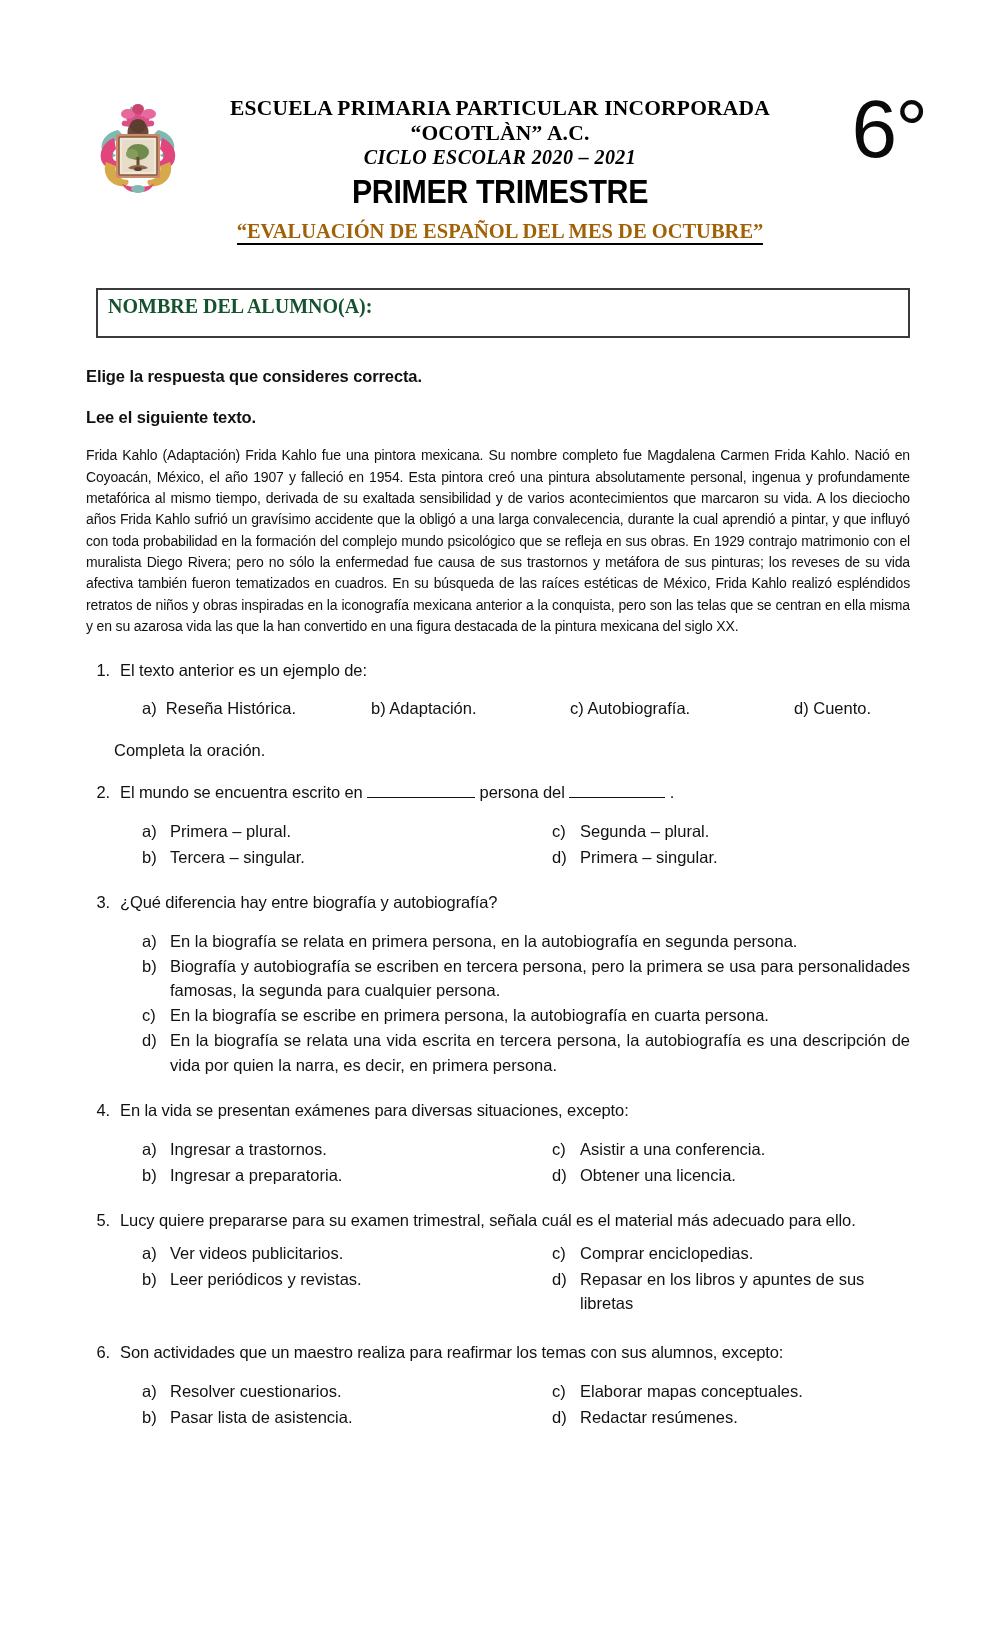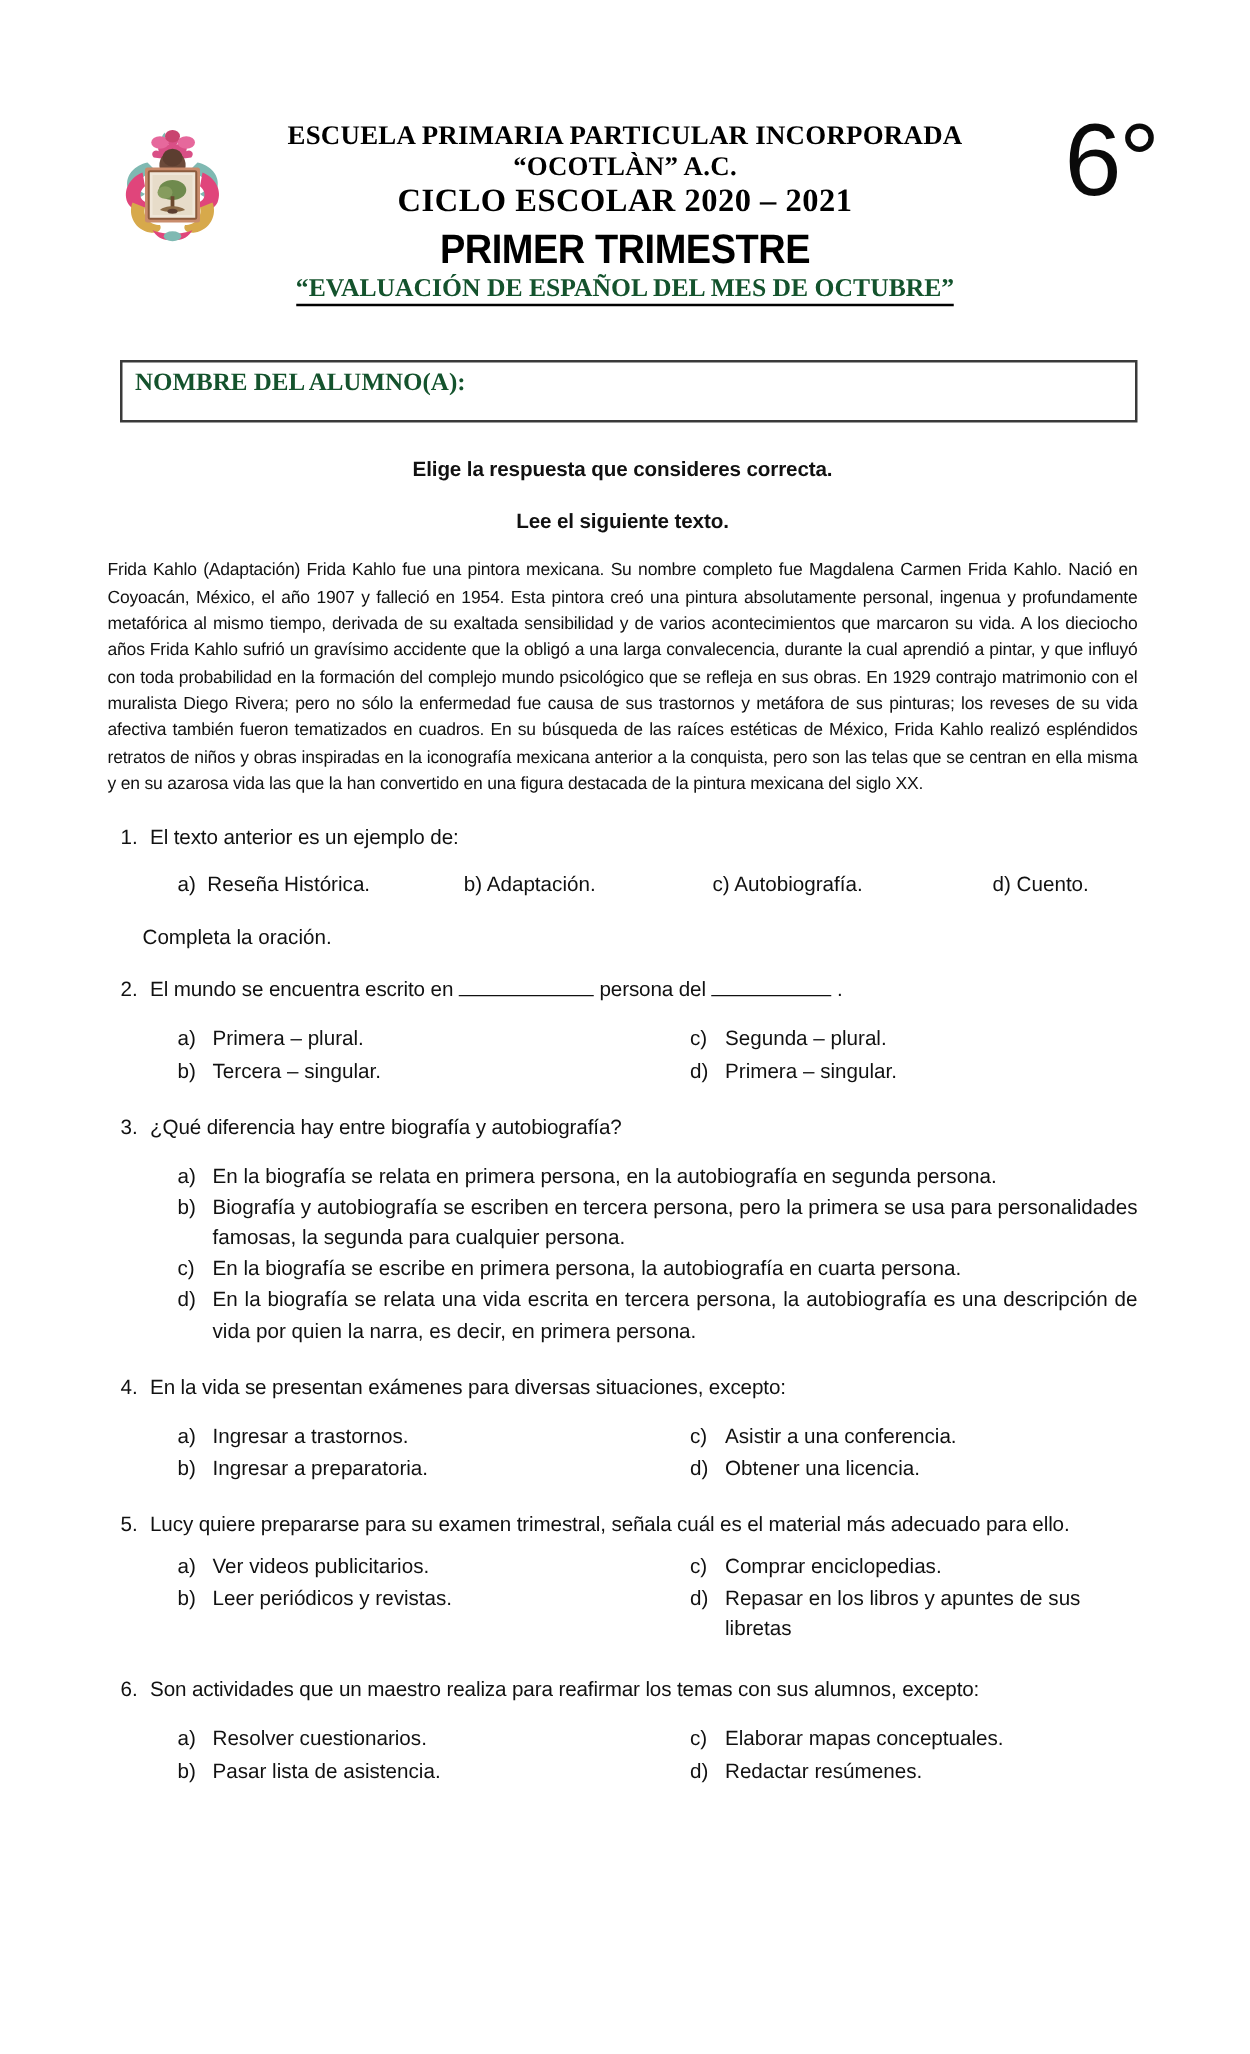--- a/index.html
+++ b/index.html
@@ -48,21 +48,21 @@
 
   .school-line {
     font-family: "Liberation Serif", serif;
     font-weight: bold;
     font-size: 21.5px;
     letter-spacing: 0.2px;
     line-height: 1.16;
     color: #000;
   }
   .school-line.l2 { font-size: 21.5px; }
-  .school-line.l3 { font-size: 26px; letter-spacing: 0.4px; }
+  .school-line.l3 { font-size: 20px; letter-spacing: 0.4px; font-style: italic; }
 
   .trimestre {
     font-family: "Liberation Sans", sans-serif;
     font-weight: bold;
     font-size: 33px;
     letter-spacing: -0.4px;
     transform: scaleX(0.92);
     margin-top: 4px;
     color: #000;
   }
@@ -78,21 +78,21 @@
     color: #0a0a0a;
     letter-spacing: -2px;
   }
 
   .eval-title {
     text-align: center;
     font-family: "Liberation Serif", serif;
     font-weight: bold;
     font-size: 20.5px;
     margin-top: 30px;
-    color: #14532d;
+    color: #a16207;
   }
   .eval-title span {
     border-bottom: 2px solid #000;
     padding-bottom: 1px;
   }
 
   
   .name-box {
     position: absolute;
     left: 96px;
@@ -117,21 +117,20 @@
     top: 366px;
     width: 824px;
   }
 
   .instruction {
     font-weight: bold;
     font-size: 16.5px;
     line-height: 1.25;
     margin-bottom: 20px;
     letter-spacing: -0.1px;
-    text-align: center;
   }
   .instruction.second { margin-bottom: 18px; }
 
   .reading {
     font-size: 14px;
     line-height: 1.525;
     text-align: justify;
     letter-spacing: -0.15px;
     margin-bottom: 22px;
   }

